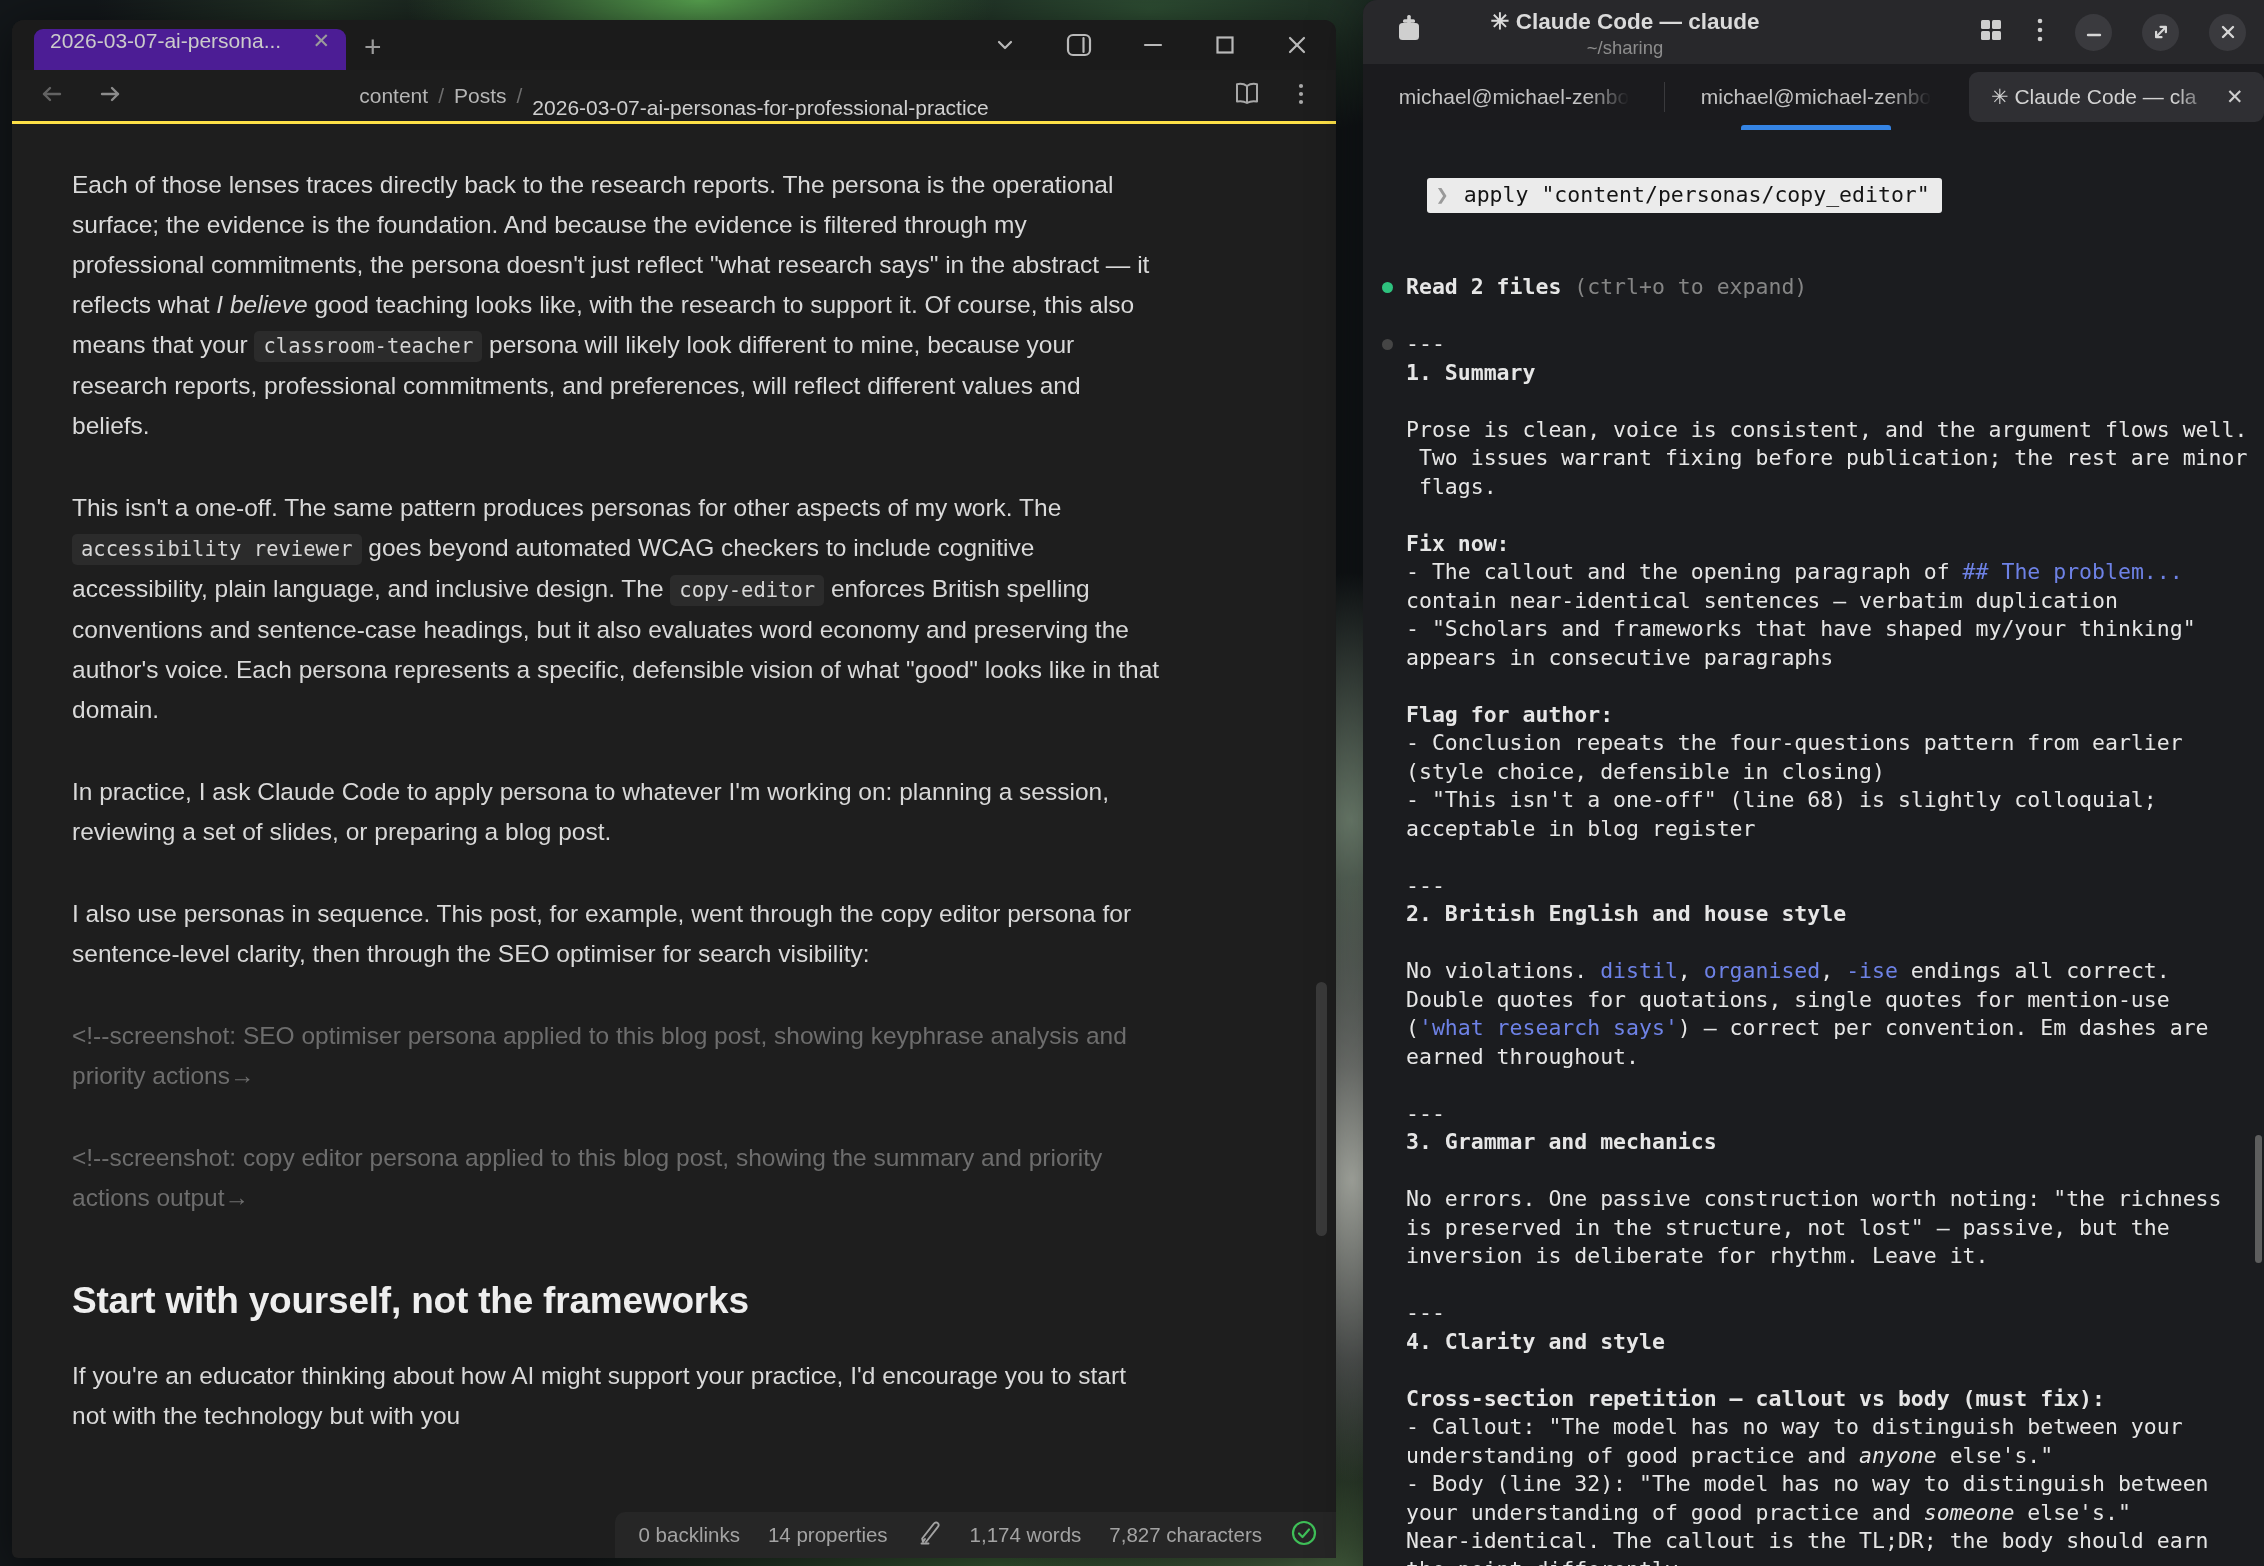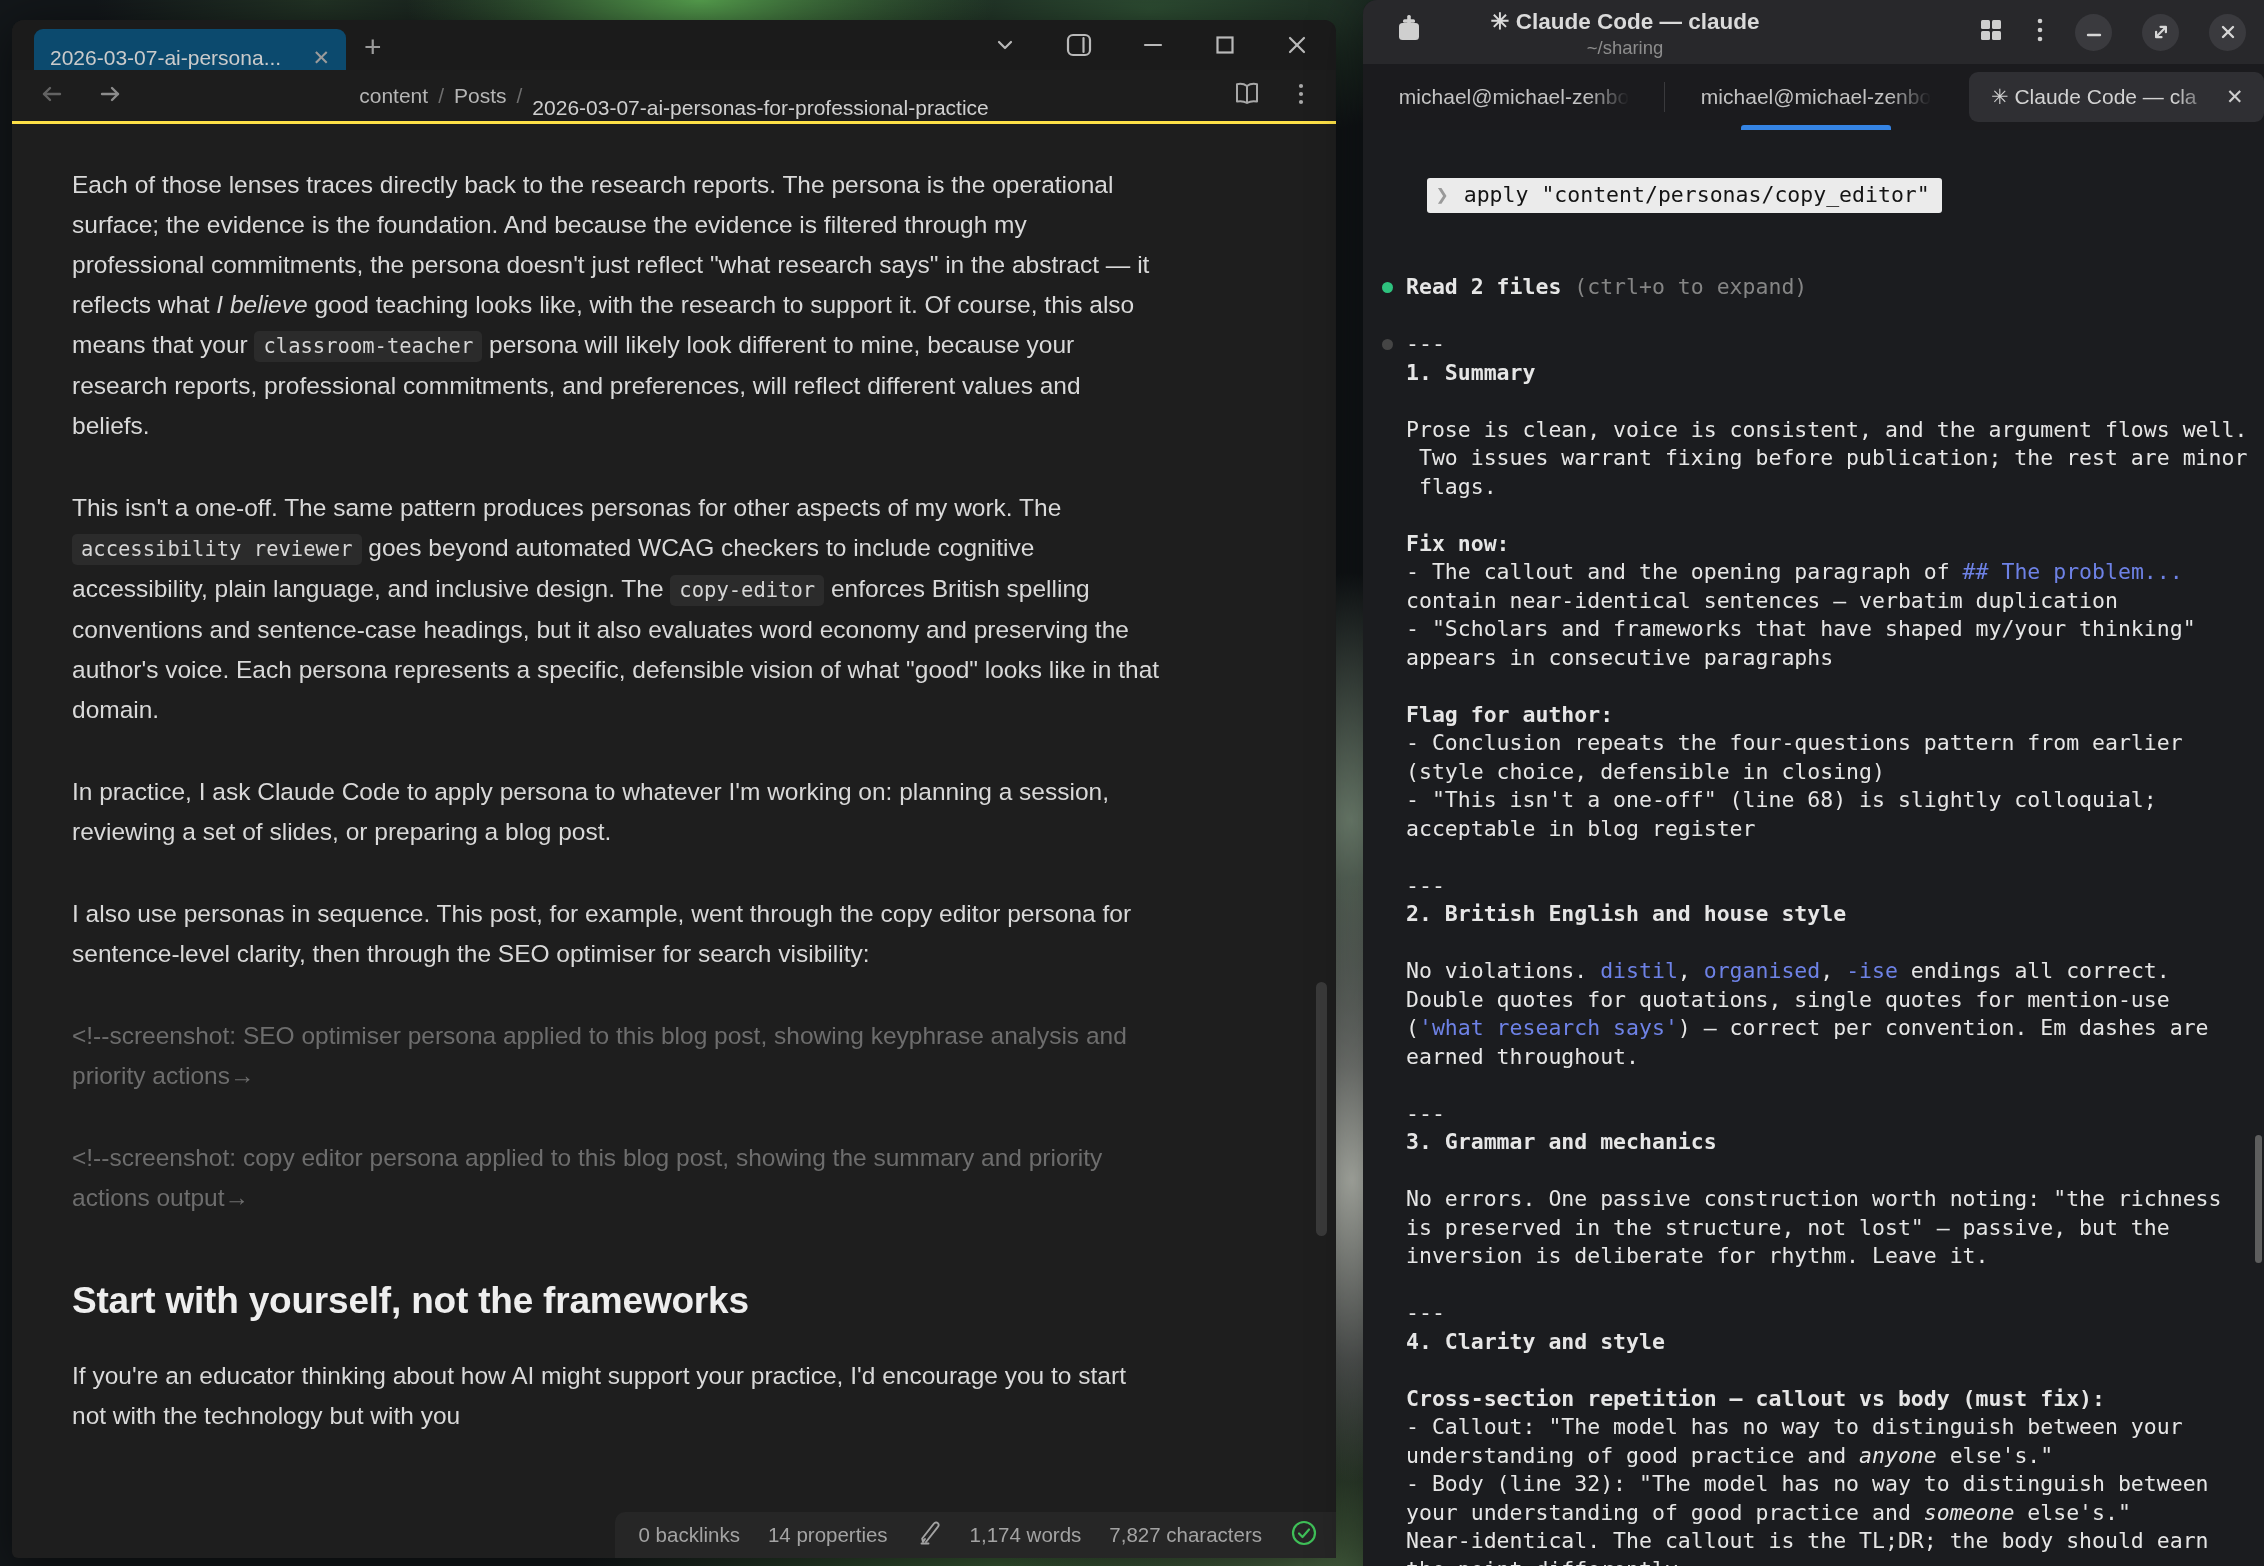--- a/index.html
+++ b/index.html
@@ -22,22 +22,22 @@
   .obsidian {
     position:absolute; left:12px; top:20px; width:1324px; height:1538px;
     background:#1e1e1e; border-radius:12px 12px 6px 6px;
     box-shadow:0 10px 50px rgba(0,0,0,.55);
   }
   .ob-tabbar {
     height:50px; background:#1b1b1b; border-radius:12px 12px 0 0;
     display:flex; align-items:flex-end; position:relative;
   }
   .ob-tab {
-    margin-left:22px; width:312px; height:41px; background:#0c4a6e;
-    border-radius:9px 9px 0 0; display:flex; align-items:flex-end;
+    margin-left:22px; width:312px; height:41px; background:#4c1d95;
+    border-radius:9px 9px 0 0; display:flex; align-items:flex-start;
     padding:0 16px; gap:12px;
   }
   .ob-tab-title { flex:1; font-size:21px; color:#cbcbcb; white-space:nowrap; overflow:hidden; }
   .ob-tab-close { color:#9b9b9b; font-size:21px; cursor:default; }
   .ob-newtab { color:#9b9b9b; font-size:30px; font-weight:300; margin-left:18px; margin-bottom:6px; }
   .ob-wincontrols {
     position:absolute; right:26px; top:0; height:50px;
     display:flex; align-items:center; gap:46px; color:#b9b9b9;
   }
   .ob-wincontrols svg { display:block; }

